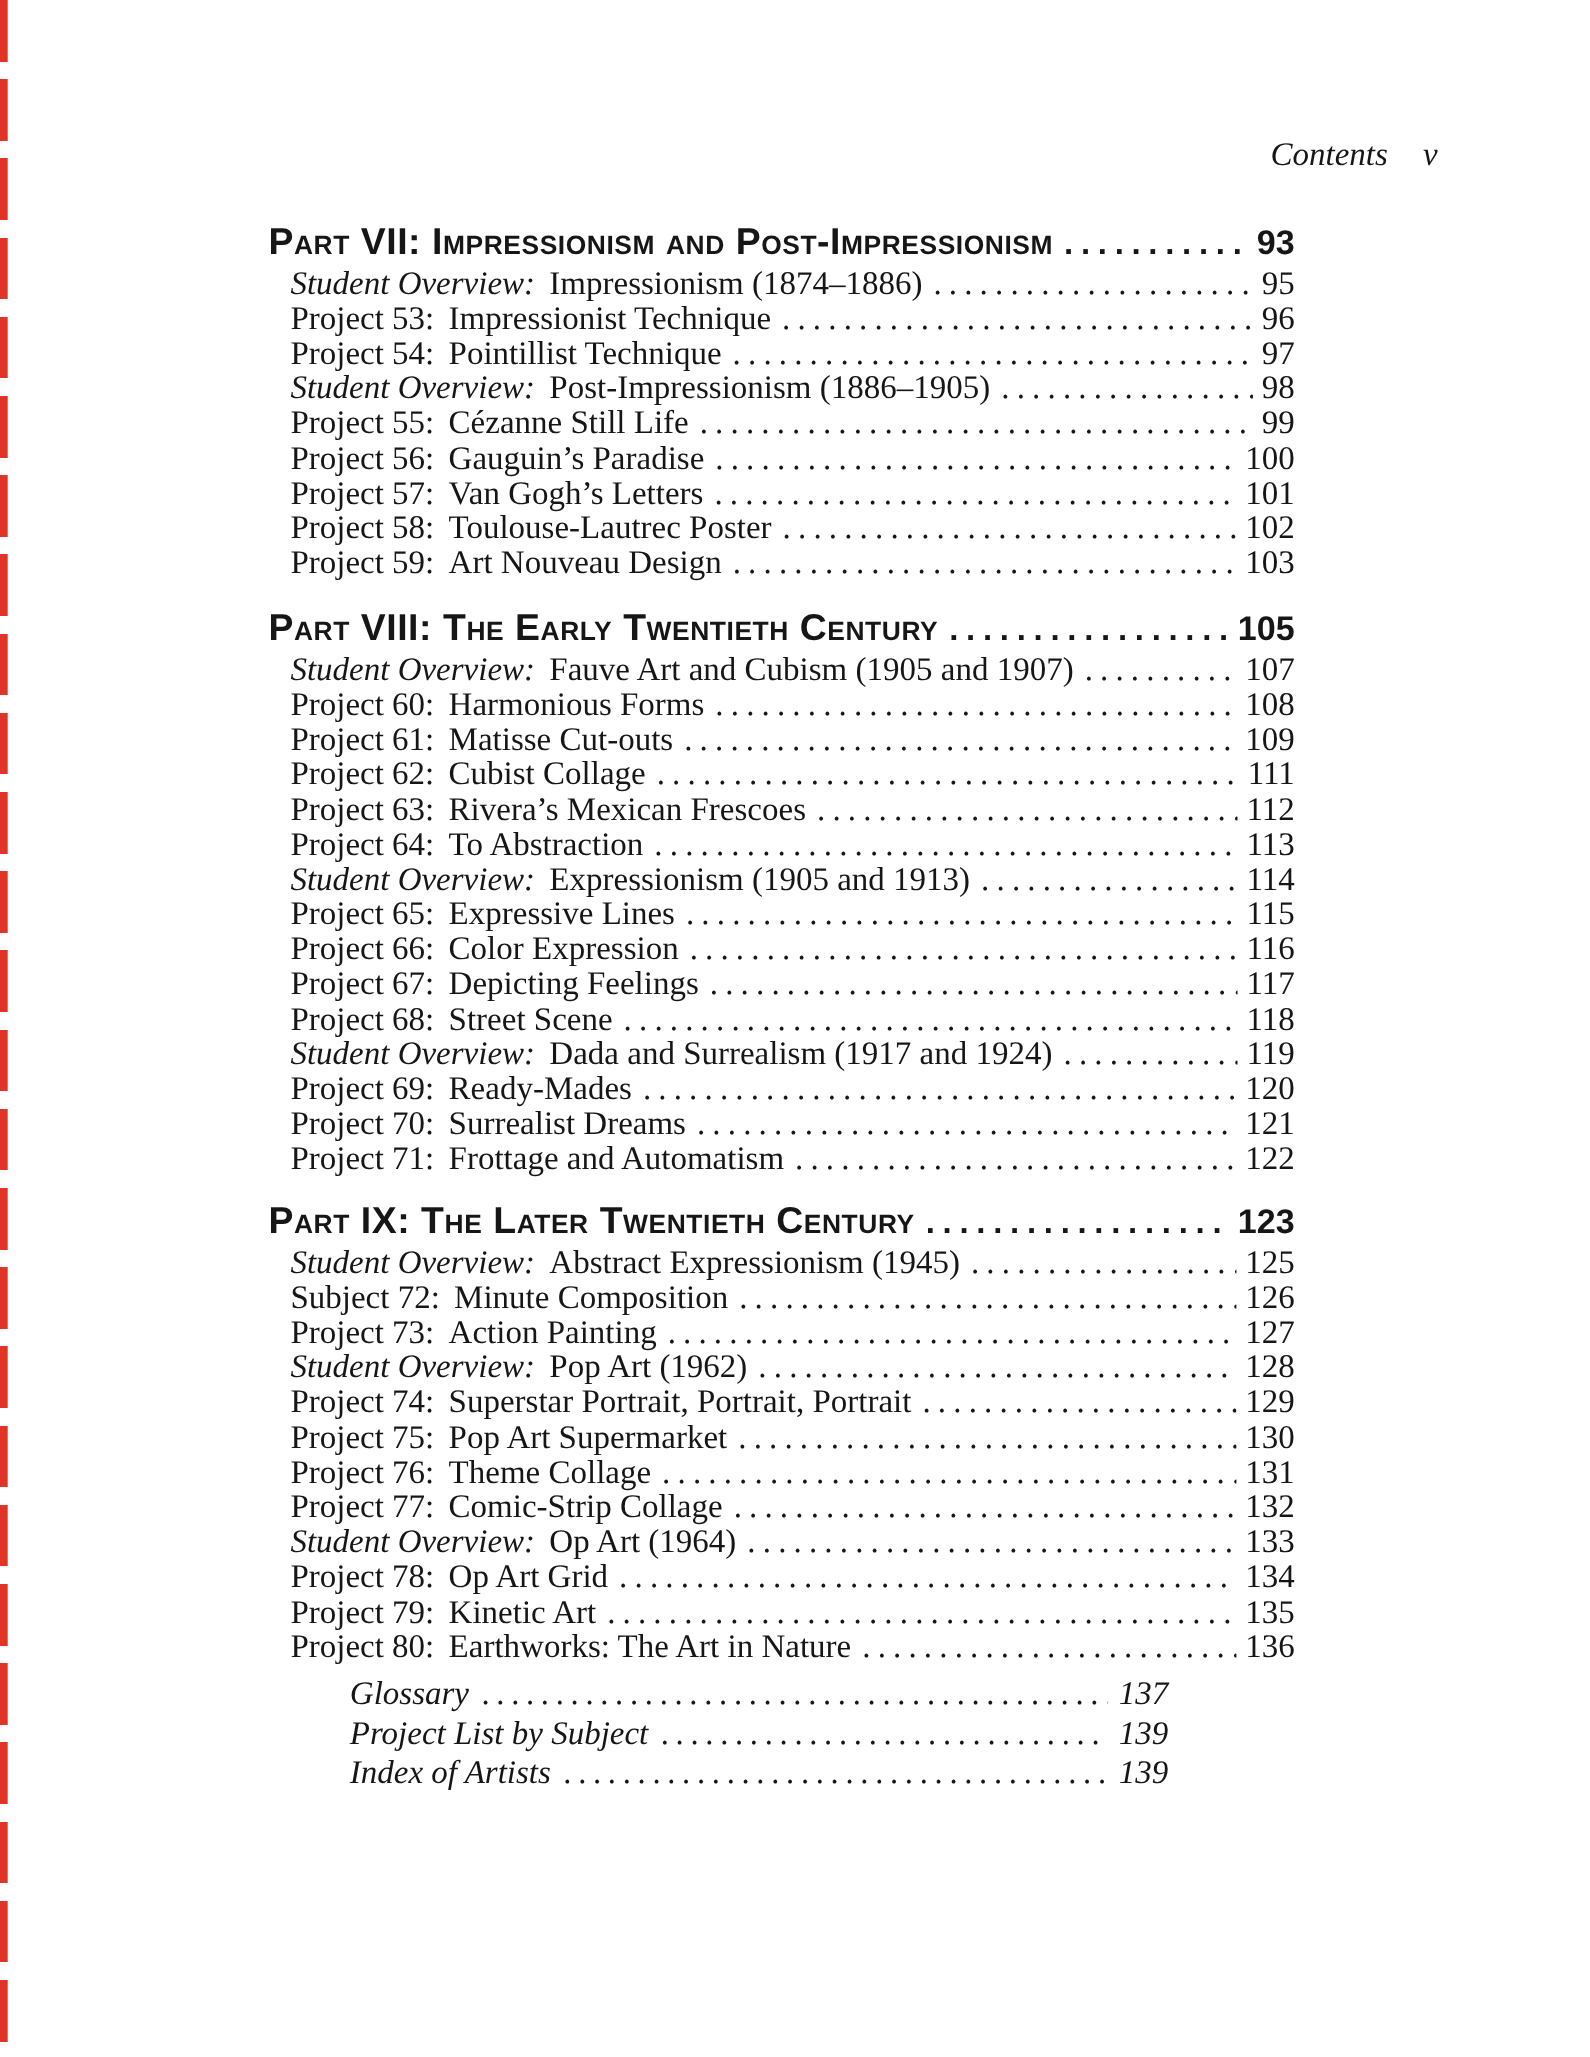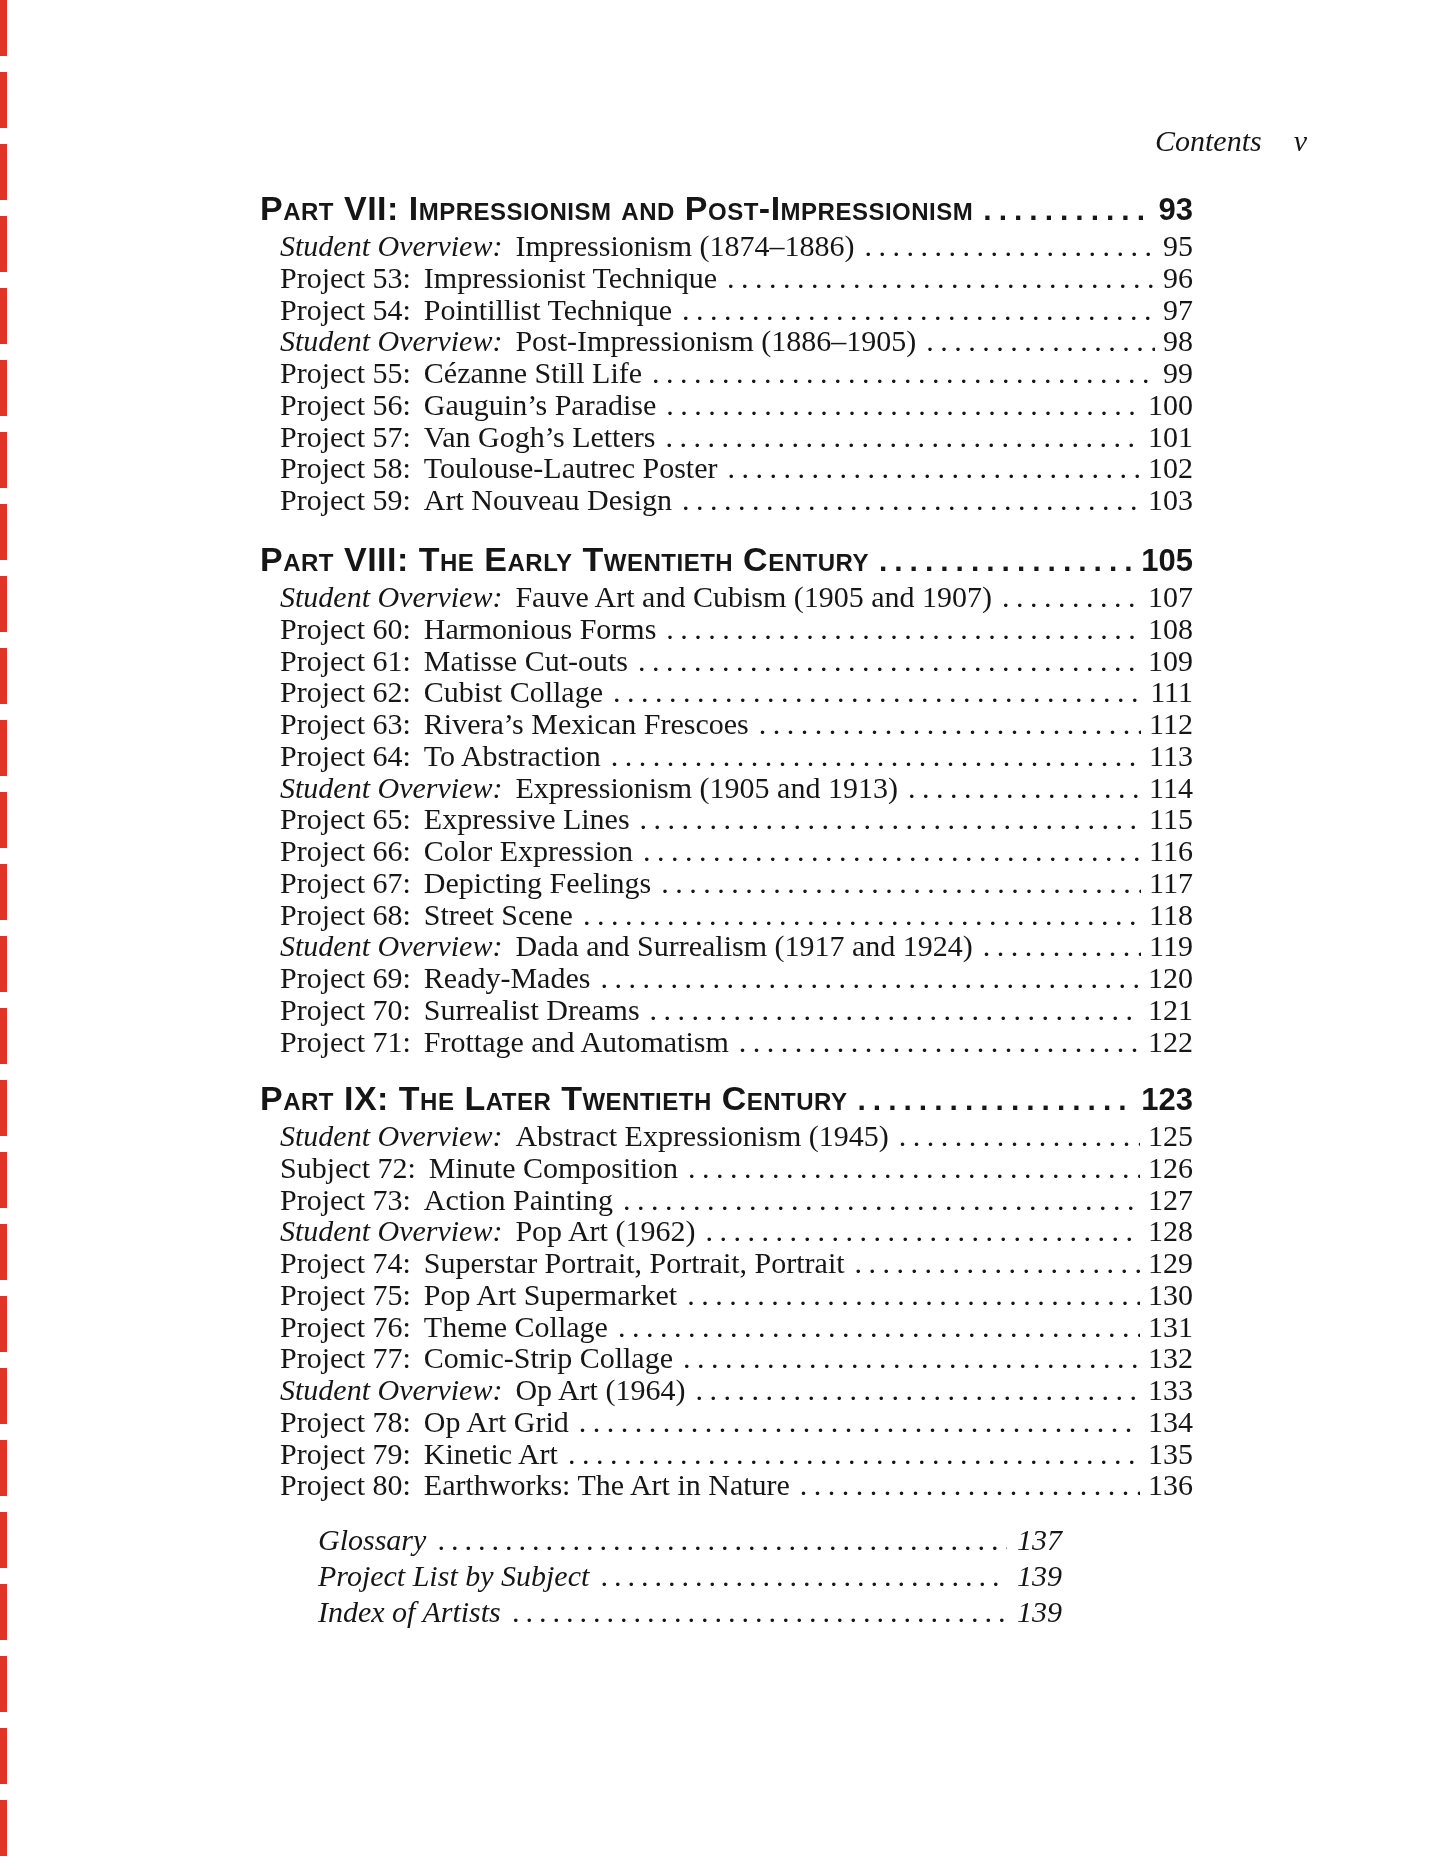--- a/index.html
+++ b/index.html
@@ -17,21 +17,21 @@
     position:absolute;left:0;top:0;width:7px;height:100%;
     background:repeating-linear-gradient(180deg,#e03428 0px,#e03428 56px,#ffffff 56px,#ffffff 72px);
   }
   
   .page-header{
     position:absolute;top:124px;left:1155px;
     display:flex;align-items:baseline;gap:32px;
     font-style:italic;font-size:30px;line-height:34px;
   }
   
-  .toc-section{position:absolute;left:260px;width:933px;}
+  .toc-section{position:absolute;left:244px;width:933px;margin-top:12px;}
   .sec0{top:186px;}
   .sec1{top:537px;}
   .sec2{top:1076px;}
   .head-row{
     display:flex;align-items:baseline;height:44px;
     font-family:"Liberation Sans","DejaVu Sans",sans-serif;
     font-weight:bold;font-variant:small-caps;
     font-size:34px;line-height:44px;letter-spacing:0.5px;
     white-space:nowrap;
   }

